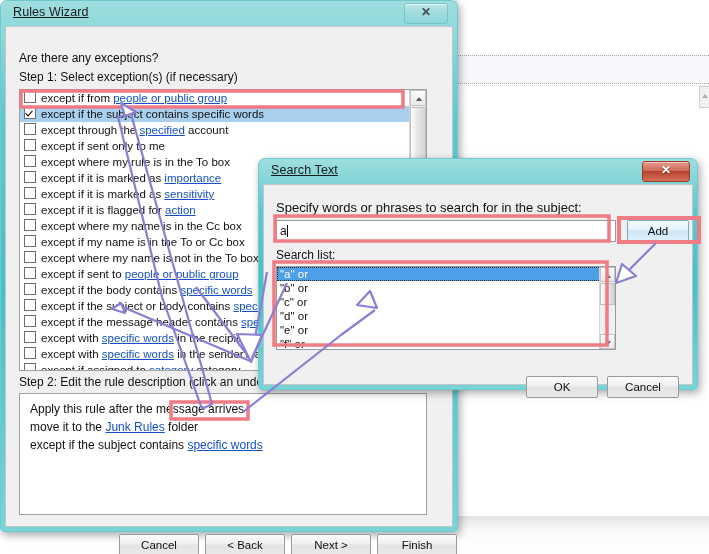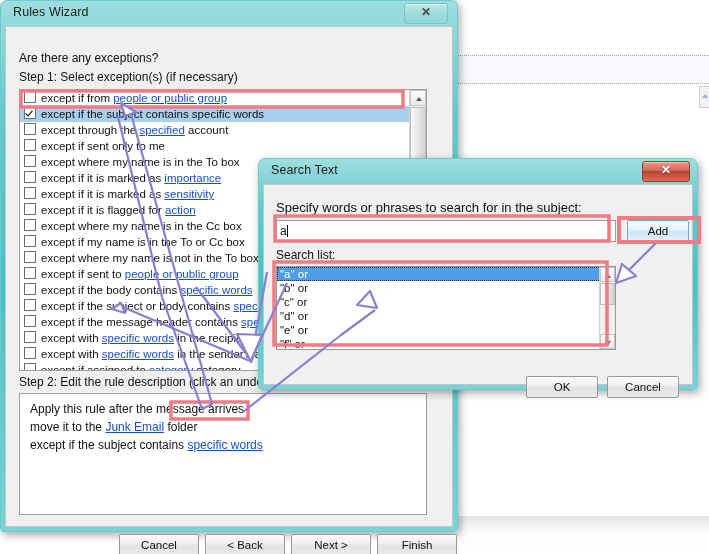--- a/index.html
+++ b/index.html
@@ -48,20 +48,21 @@
     position:absolute;inset:0;border-radius:7px 7px 4px 4px;
     background:linear-gradient(to bottom,#9fdede 0%,#5ec9cd 22%,#45c1c6 55%,#79d4d6 100%);
     border:1px solid #6fc9cd;
   }
   .titlebar{
     position:absolute;left:0;right:0;top:0;height:26px;
   }
   .title-text{
     position:absolute;left:13px;top:5px;font-size:12.5px;color:#1b1b1b;
     letter-spacing:.1px;
+    text-decoration:underline;
   }
   .client{
     position:absolute;background:#f0f0f0;border:1px solid #b8b8b8;
   }
 
   
   #rules-wizard{left:0px;top:0px;width:458px;height:532px;}
   #rw-client{left:5px;top:26px;right:5px;bottom:5px;background:#f0f0f0;border:1px solid #c2c6c8;}
   #rw-close{
     position:absolute;right:10px;top:3px;width:42px;height:19px;
@@ -220,21 +221,21 @@
 
     <div class="q-line" id="rw-question">Are there any exceptions?</div>
     <div class="q-line" id="rw-step1">Step 1: Select exception(s) (if necessary)</div>
 
     <div id="exc-list">
       <div id="exc-rows">
           <div class="exc-row"><span class="cb"></span><span><span>except if from </span><span class="lnk">people or public group</span></span></div>
           <div class="exc-row sel"><span class="cb checked"></span><span><span>except if the subject contains specific words</span></span></div>
           <div class="exc-row"><span class="cb"></span><span><span>except through the </span><span class="lnk">specified</span><span> account</span></span></div>
           <div class="exc-row"><span class="cb"></span><span><span>except if sent only to me</span></span></div>
-          <div class="exc-row"><span class="cb"></span><span><span>except where my name is in the To box</span></span></div>
+          <div class="exc-row"><span class="cb"></span><span><span>except where my rule is in the To box</span></span></div>
           <div class="exc-row"><span class="cb"></span><span><span>except if it is marked as </span><span class="lnk">importance</span></span></div>
           <div class="exc-row"><span class="cb"></span><span><span>except if it is marked as </span><span class="lnk">sensitivity</span></span></div>
           <div class="exc-row"><span class="cb"></span><span><span>except if it is flagged for </span><span class="lnk">action</span></span></div>
           <div class="exc-row"><span class="cb"></span><span><span>except where my name is in the Cc box</span></span></div>
           <div class="exc-row"><span class="cb"></span><span><span>except if my name is in the To or Cc box</span></span></div>
           <div class="exc-row"><span class="cb"></span><span><span>except where my name is not in the To box</span></span></div>
           <div class="exc-row"><span class="cb"></span><span><span>except if sent to </span><span class="lnk">people or public group</span></span></div>
           <div class="exc-row"><span class="cb"></span><span><span>except if the body contains </span><span class="lnk">specific words</span></span></div>
           <div class="exc-row"><span class="cb"></span><span><span>except if the subject or body contains </span><span class="lnk">specific words</span></span></div>
           <div class="exc-row"><span class="cb"></span><span><span>except if the message header contains </span><span class="lnk">specific words</span></span></div>
@@ -251,21 +252,21 @@
             <span class="sb-arrow down"></span>
           </div>
       </div>
     </div>
 
     <div id="rw-step2">Step 2: Edit the rule description (click an underlined value)</div>
 
     <div id="rule-desc">
       <div class="rd-line" id="rd0">Apply this rule after the message arrives</div>
       <div class="rd-line" id="rd1">
-        <span>move it to the </span><span class="lnk">Junk Email</span><span> folder</span>
+        <span>move it to the </span><span class="lnk">Junk Rules</span><span> folder</span>
       </div>
       <div class="rd-line" id="rd2">
         <span>except if the subject contains </span><span class="lnk">specific words</span>
       </div>
     </div>
 
     <div class="btn" id="btn-cancel-wiz">Cancel</div>
     <div class="btn" id="btn-back">&lt; Back</div>
     <div class="btn" id="btn-next">Next &gt;</div>
     <div class="btn" id="btn-finish">Finish</div>

